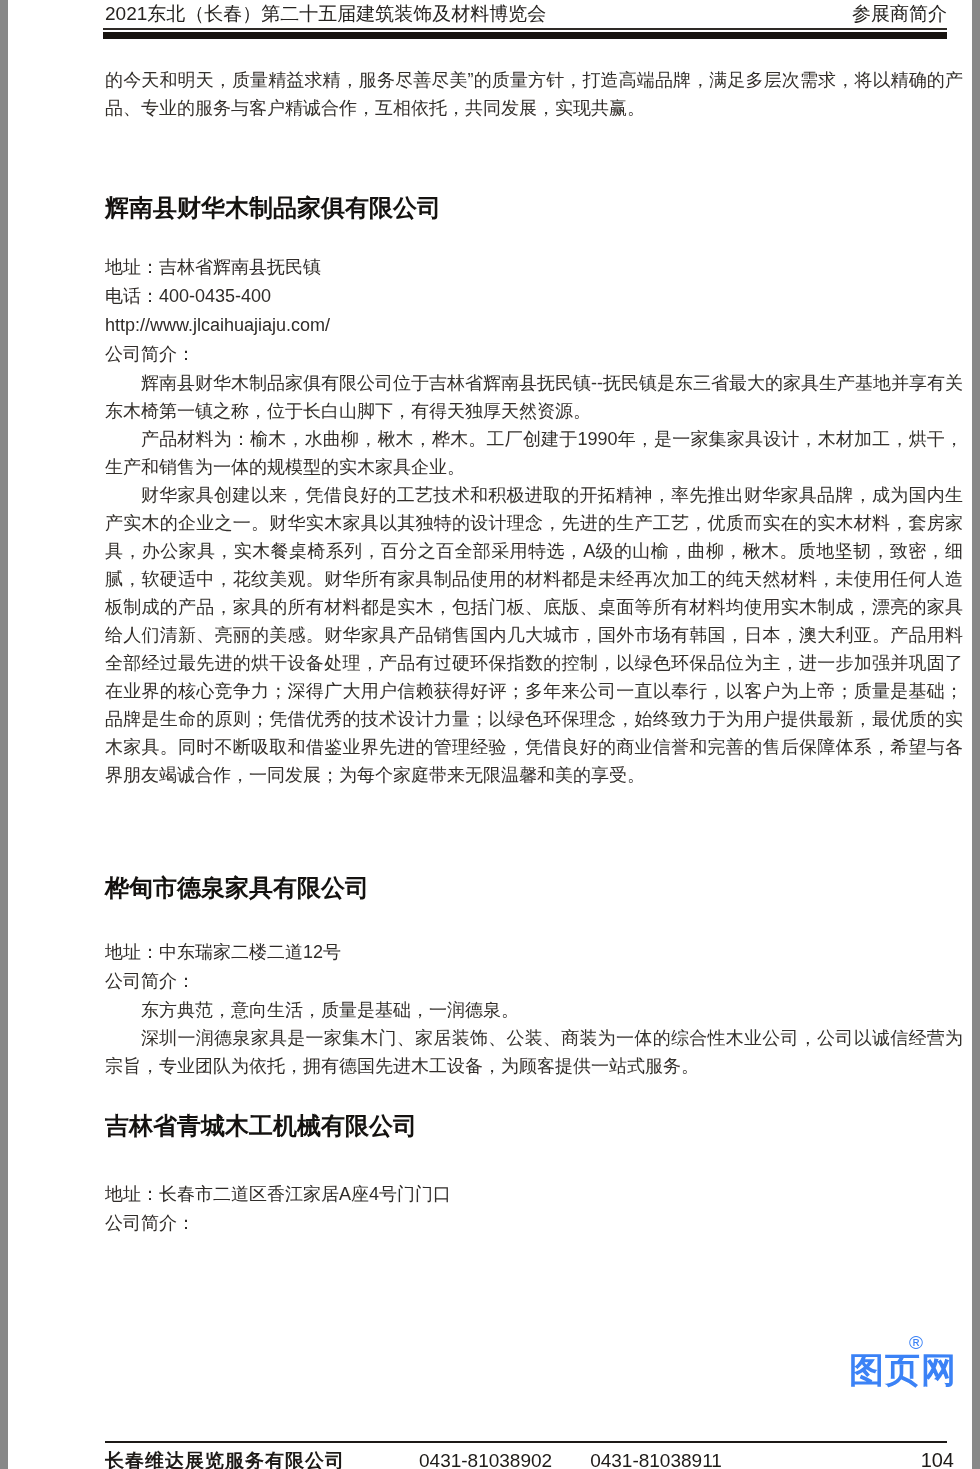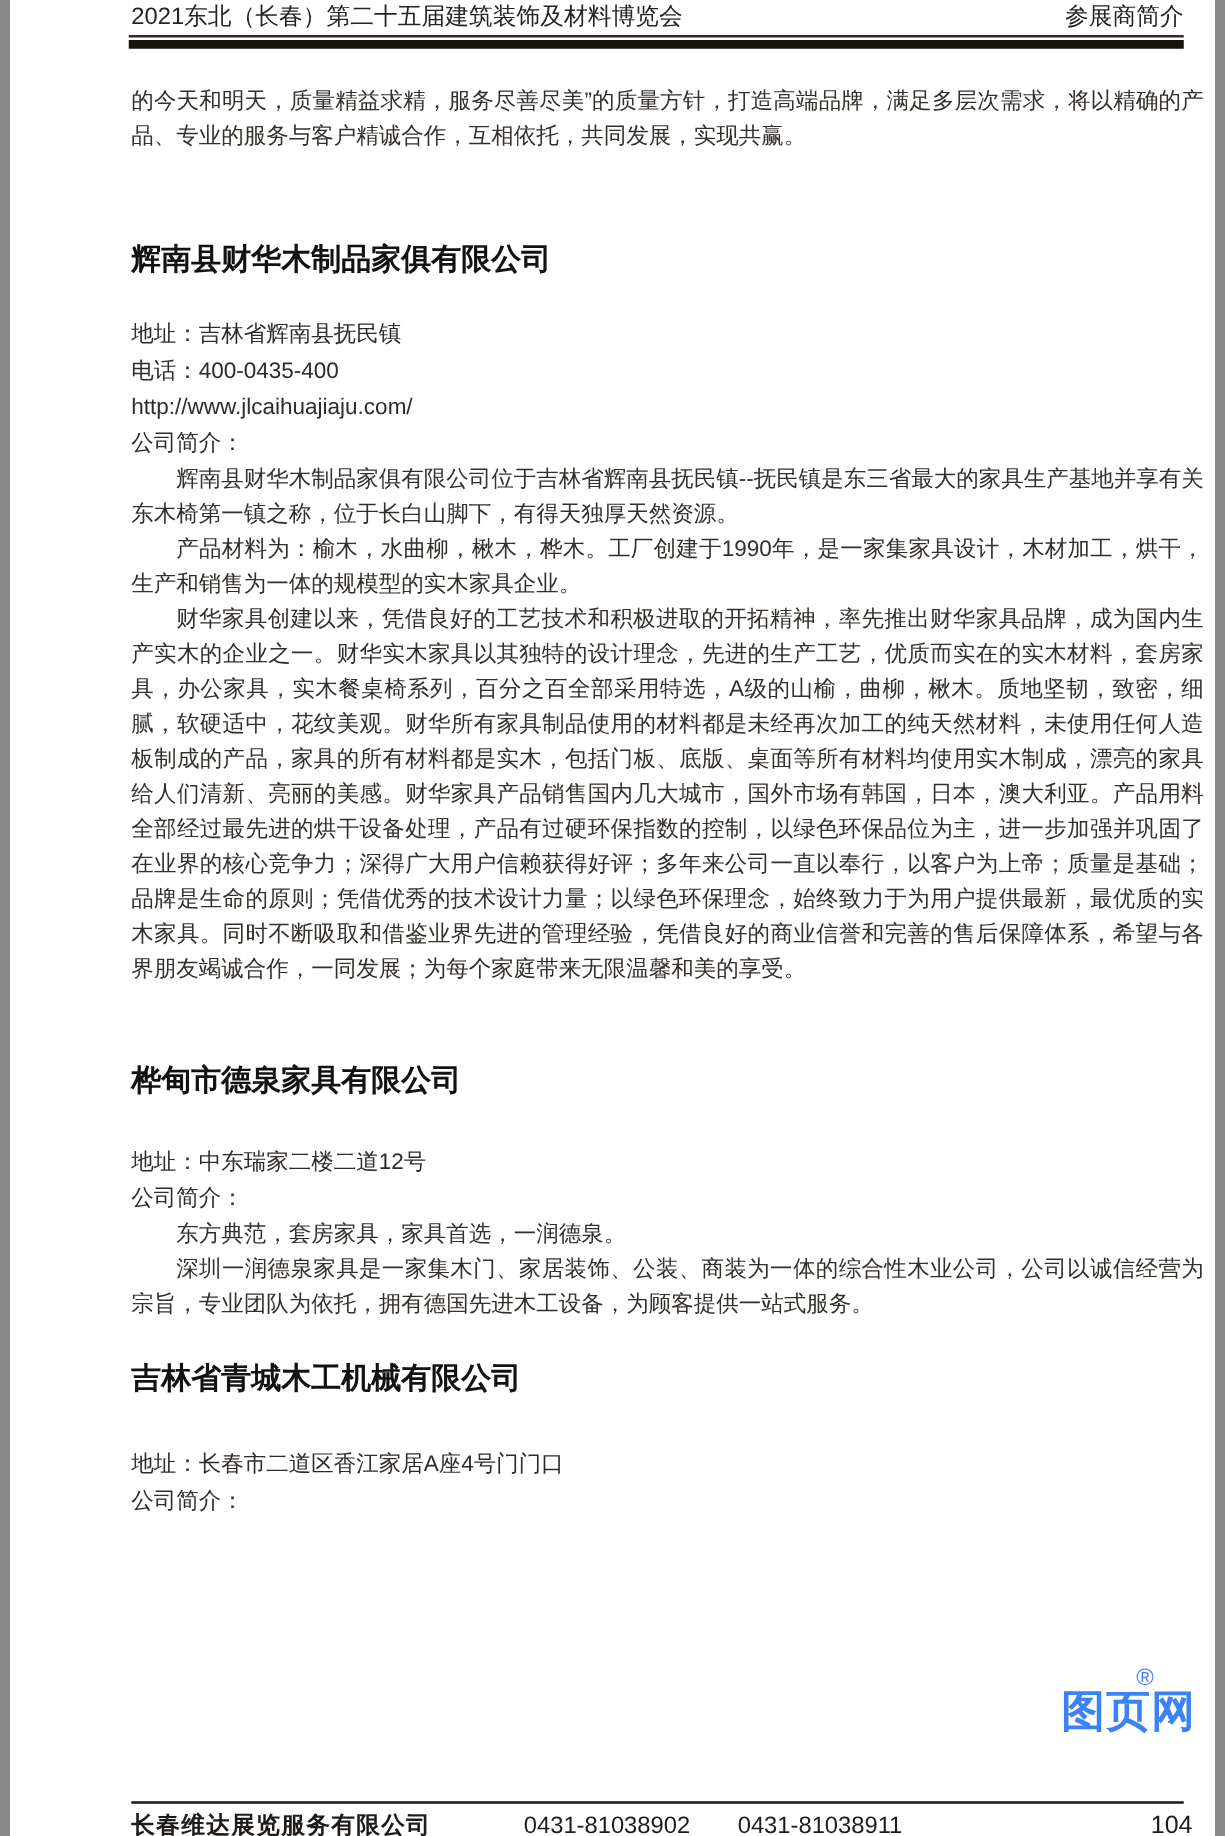--- a/index.html
+++ b/index.html
@@ -27,21 +27,21 @@
   p{margin:0;}
   .body-par{
     font-size:18px;line-height:28px;
     text-align:justify;word-break:break-all;
     text-indent:36px;color:#332f2b;
   }
   .body-par.no-indent{text-indent:0;}
   .intro{margin-top:26px;}
   .company h2{
     font-size:24px;line-height:29px;font-weight:700;
-    color:#141210;margin:61px 0 36px 0;
+    color:#141210;margin:84px 0 36px 0;
   }
   .company.c1 h2{margin:71px 0 31px 0;}
   .company.c3 h2{margin:31px 0 40px 0;}
   .info{
     font-size:18px;line-height:29px;color:#2f2b28;
     word-break:break-all;
   }
   
   .ftr{
     position:absolute;left:0;right:0;top:1441px;z-index:2;
@@ -95,21 +95,21 @@
       <p class="info">公司简介：</p>
       <p class="body-par">辉南县财华木制品家俱有限公司位于吉林省辉南县抚民镇--抚民镇是东三省最大的家具生产基地并享有关东木椅第一镇之称，位于长白山脚下，有得天独厚天然资源。</p>
       <p class="body-par">产品材料为：榆木，水曲柳，楸木，桦木。工厂创建于1990年，是一家集家具设计，木材加工，烘干，生产和销售为一体的规模型的实木家具企业。</p>
       <p class="body-par">财华家具创建以来，凭借良好的工艺技术和积极进取的开拓精神，率先推出财华家具品牌，成为国内生产实木的企业之一。财华实木家具以其独特的设计理念，先进的生产工艺，优质而实在的实木材料，套房家具，办公家具，实木餐桌椅系列，百分之百全部采用特选，A级的山榆，曲柳，楸木。质地坚韧，致密，细腻，软硬适中，花纹美观。财华所有家具制品使用的材料都是未经再次加工的纯天然材料，未使用任何人造板制成的产品，家具的所有材料都是实木，包括门板、底版、桌面等所有材料均使用实木制成，漂亮的家具给人们清新、亮丽的美感。财华家具产品销售国内几大城市，国外市场有韩国，日本，澳大利亚。产品用料全部经过最先进的烘干设备处理，产品有过硬环保指数的控制，以绿色环保品位为主，进一步加强并巩固了在业界的核心竞争力；深得广大用户信赖获得好评；多年来公司一直以奉行，以客户为上帝；质量是基础；品牌是生命的原则；凭借优秀的技术设计力量；以绿色环保理念，始终致力于为用户提供最新，最优质的实木家具。同时不断吸取和借鉴业界先进的管理经验，凭借良好的商业信誉和完善的售后保障体系，希望与各界朋友竭诚合作，一同发展；为每个家庭带来无限温馨和美的享受。</p>
     </section>
 
     <section class="company c2">
       <h2>桦甸市德泉家具有限公司</h2>
       <p class="info">地址：中东瑞家二楼二道12号</p>
       <p class="info">公司简介：</p>
-      <p class="body-par">东方典范，套房家具，家具首选，一润德泉。</p>
+      <p class="body-par">东方典范，意向生活，质量是基础，一润德泉。</p>
       <p class="body-par">深圳一润德泉家具是一家集木门、家居装饰、公装、商装为一体的综合性木业公司，公司以诚信经营为宗旨，专业团队为依托，拥有德国先进木工设备，为顾客提供一站式服务。</p>
     </section>
 
     <section class="company c3">
       <h2>吉林省青城木工机械有限公司</h2>
       <p class="info">地址：长春市二道区香江家居A座4号门门口</p>
       <p class="info">公司简介：</p>
     </section>
 
   </div>

